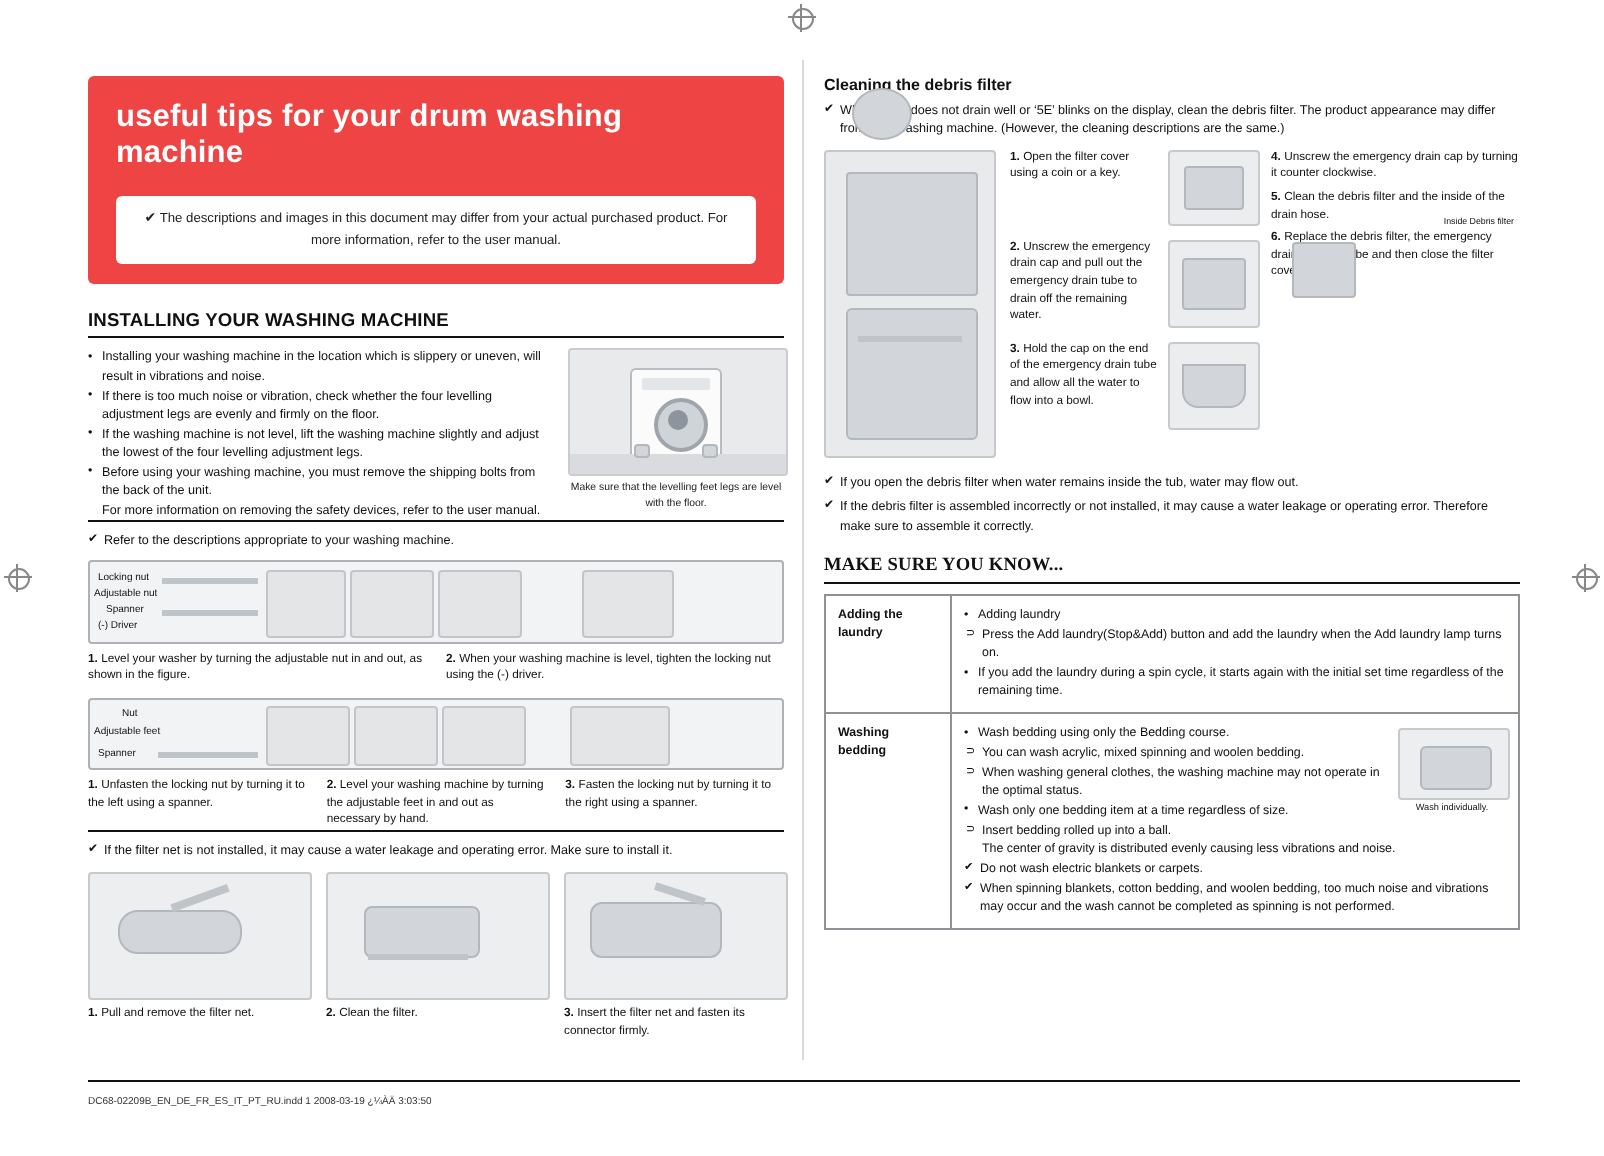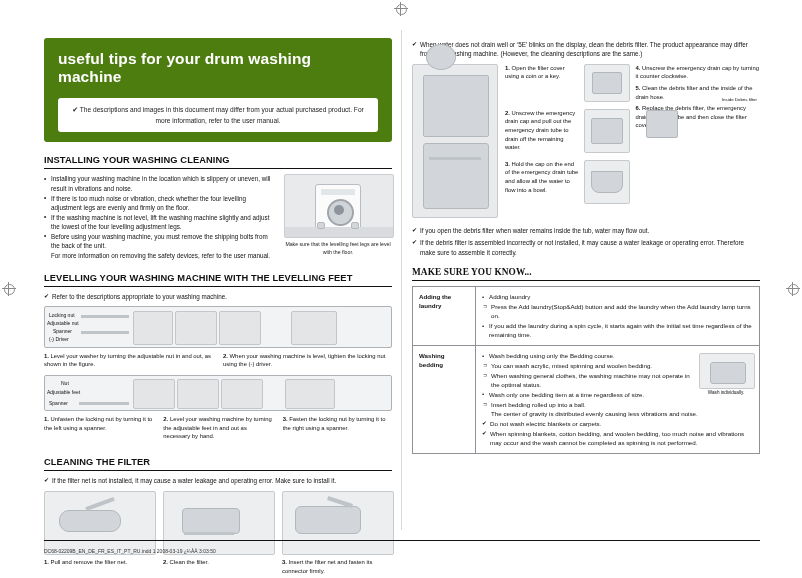--- a/index.html
+++ b/index.html
@@ -7,21 +7,21 @@
   .page{position:absolute;left:0;top:0;width:802px;height:578px;}
   
   .regmark{position:absolute;width:14px;height:14px;}
   .regmark:before{content:"";position:absolute;left:6px;top:0;width:1px;height:14px;background:#888;}
   .regmark:after{content:"";position:absolute;left:0;top:6px;width:14px;height:1px;background:#888;}
   .regcircle{position:absolute;left:2px;top:2px;width:9px;height:9px;border:1px solid #888;border-radius:50%;}
   .col-left{position:absolute;left:44px;top:38px;width:348px;}
   .col-right{position:absolute;left:412px;top:38px;width:348px;}
 
   
-  .banner{background:#4d7c0f;color:#fff;border-radius:3px;padding:12px 14px 10px 14px;position:relative;}
+  .banner{background:#ef4444;color:#fff;border-radius:3px;padding:12px 14px 10px 14px;position:relative;}
   .banner h1{font-size:15.5px;margin:0 0 12px 0;font-weight:bold;letter-spacing:.1px;}
   .banner .note{background:#ffffff;color:#222;border-radius:3px;padding:7px 10px;font-size:6.6px;line-height:1.5;text-align:center;}
   .banner .note .chk{color:#222;font-size:7px;}
 
   
   h2.sec{font-size:9.3px;font-weight:bold;margin:13px 0 3px 0;letter-spacing:.1px;}
   .rule{border-top:1.6px solid #111;height:0;margin-bottom:5px;}
   h3.sub{font-size:7.6px;font-weight:bold;margin:9px 0 4px 0;}
 
   
@@ -117,21 +117,21 @@
   <div class="col-left">
 
     <div class="banner">
       <h1>useful tips for your drum washing machine</h1>
       <div class="note">
         <span class="chk">✔</span>
         <span>The descriptions and images in this document may differ from your actual purchased product. For more information, refer to the user manual.</span>
       </div>
     </div>
 
-    <h2 class="sec">INSTALLING YOUR WASHING CLEANING</h2>
+    <h2 class="sec">INSTALLING YOUR WASHING MACHINE</h2>
     <div class="rule"></div>
 
     <div class="install-wrap">
       <div class="install-text">
         <ul class="bul">
           <li>Installing your washing machine in the location which is slippery or uneven, will result in vibrations and noise.</li>
           <li>If there is too much noise or vibration, check whether the four levelling adjustment legs are evenly and firmly on the floor.</li>
           <li>If the washing machine is not level, lift the washing machine slightly and adjust the lowest of the four levelling adjustment legs.</li>
           <li>Before using your washing machine, you must remove the shipping bolts from the back of the unit.</li>
           <li class="cont">For more information on removing the safety devices, refer to the user manual.</li>
@@ -144,21 +144,20 @@
             <div class="washer-door"></div>
           </div>
           <div class="washer-floor"></div>
           <div class="sh" style="left:32px;bottom:8px;width:6px;height:5px;"></div>
           <div class="sh" style="left:66px;bottom:8px;width:6px;height:5px;"></div>
         </div>
         <div class="fig-cap">Make sure that the levelling feet legs are level with the floor.</div>
       </div>
     </div>
 
-    <h2 class="sec">LEVELLING YOUR WASHING MACHINE WITH THE LEVELLING FEET</h2>
     <div class="rule"></div>
     <p class="chk">Refer to the descriptions appropriate to your washing machine.</p>
 
     <div class="lvlpanel" style="height:40px;">
       <div class="lvl-img" style="left:88px;top:4px;width:38px;height:32px;"></div>
       <div class="lvl-img" style="left:130px;top:4px;width:40px;height:32px;"></div>
       <div class="lvl-img" style="left:174px;top:4px;width:40px;height:32px;"></div>
       <div class="lvl-img" style="left:246px;top:4px;width:44px;height:32px;"></div>
       <div class="label" style="left:4px;top:5px;">Locking nut</div>
       <div class="label" style="left:2px;top:13px;">Adjustable nut</div>
@@ -181,21 +180,20 @@
       <div class="label" style="left:2px;top:13px;">Adjustable feet</div>
       <div class="label" style="left:4px;top:24px;">Spanner</div>
       <div class="shl" style="left:34px;top:26px;width:50px;height:3px;"></div>
     </div>
     <div class="steps">
       <div class="step"><b>1.</b> <span>Unfasten the locking nut by turning it to the left using a spanner.</span></div>
       <div class="step"><b>2.</b> <span>Level your washing machine by turning the adjustable feet in and out as necessary by hand.</span></div>
       <div class="step"><b>3.</b> <span>Fasten the locking nut by turning it to the right using a spanner.</span></div>
     </div>
 
-    <h2 class="sec" style="margin-top:16px;">CLEANING THE FILTER</h2>
     <div class="rule"></div>
     <p class="chk">If the filter net is not installed, it may cause a water leakage and operating error. Make sure to install it.</p>
 
     <div class="filter-row">
       <div class="filter-item">
         <div class="filter-img">
           <div class="sh" style="left:14px;top:18px;width:60px;height:20px;border-radius:10px;"></div>
           <div class="shl" style="left:40px;top:10px;width:30px;height:4px;transform:rotate(-20deg);"></div>
         </div>
         <div class="filter-cap"><b>1.</b> <span>Pull and remove the filter net.</span></div>
@@ -213,20 +211,21 @@
           <div class="shl" style="left:44px;top:8px;width:26px;height:4px;transform:rotate(18deg);"></div>
         </div>
         <div class="filter-cap"><b>3.</b> <span>Insert the filter net and fasten its connector firmly.</span></div>
       </div>
     </div>
 
   </div>
 
   <div class="col-right">
 
+    <h3 class="sub" style="margin-top:0;font-size:8px;">Cleaning the debris filter</h3>
     <p class="chk">When water does not drain well or ‘5E’ blinks on the display, clean the debris filter. The product appearance may differ from your washing machine. (However, the cleaning descriptions are the same.)</p>
 
     <div class="debris-wrap">
       <div class="debris-col-img">
         <div class="debris-big">
           <div class="sh" style="left:10px;top:10px;width:64px;height:60px;"></div>
           <div class="sh" style="left:10px;top:78px;width:64px;height:64px;border-radius:3px;"></div>
           <div class="shl" style="left:16px;top:92px;width:52px;height:3px;"></div>
         </div>
       </div>

